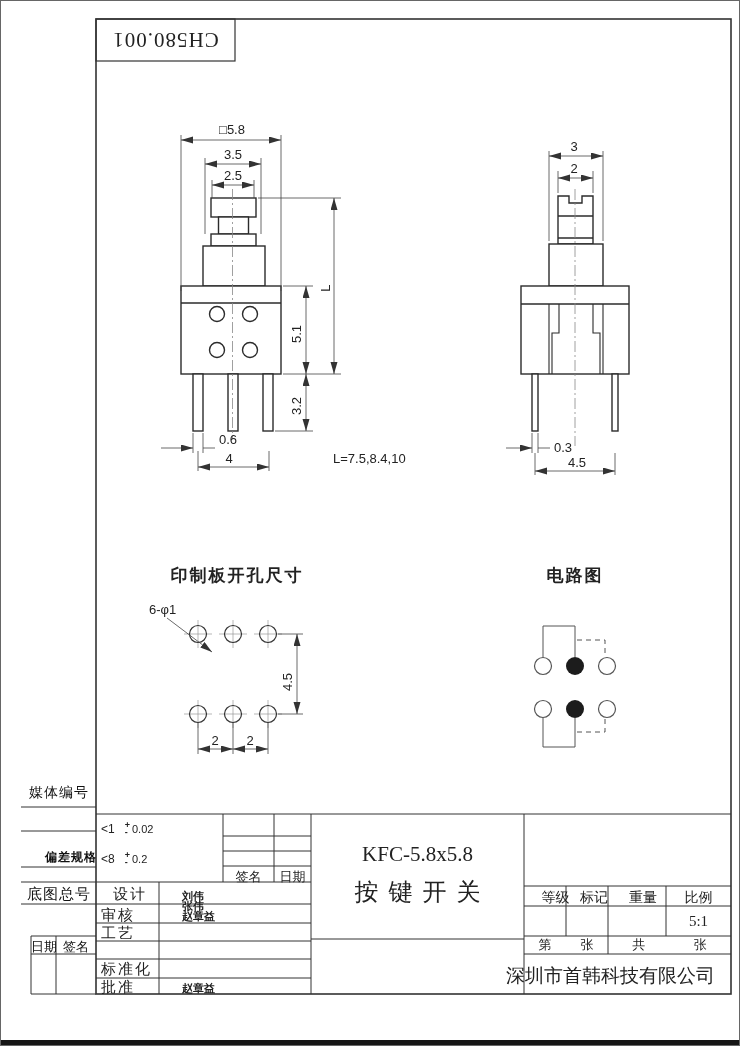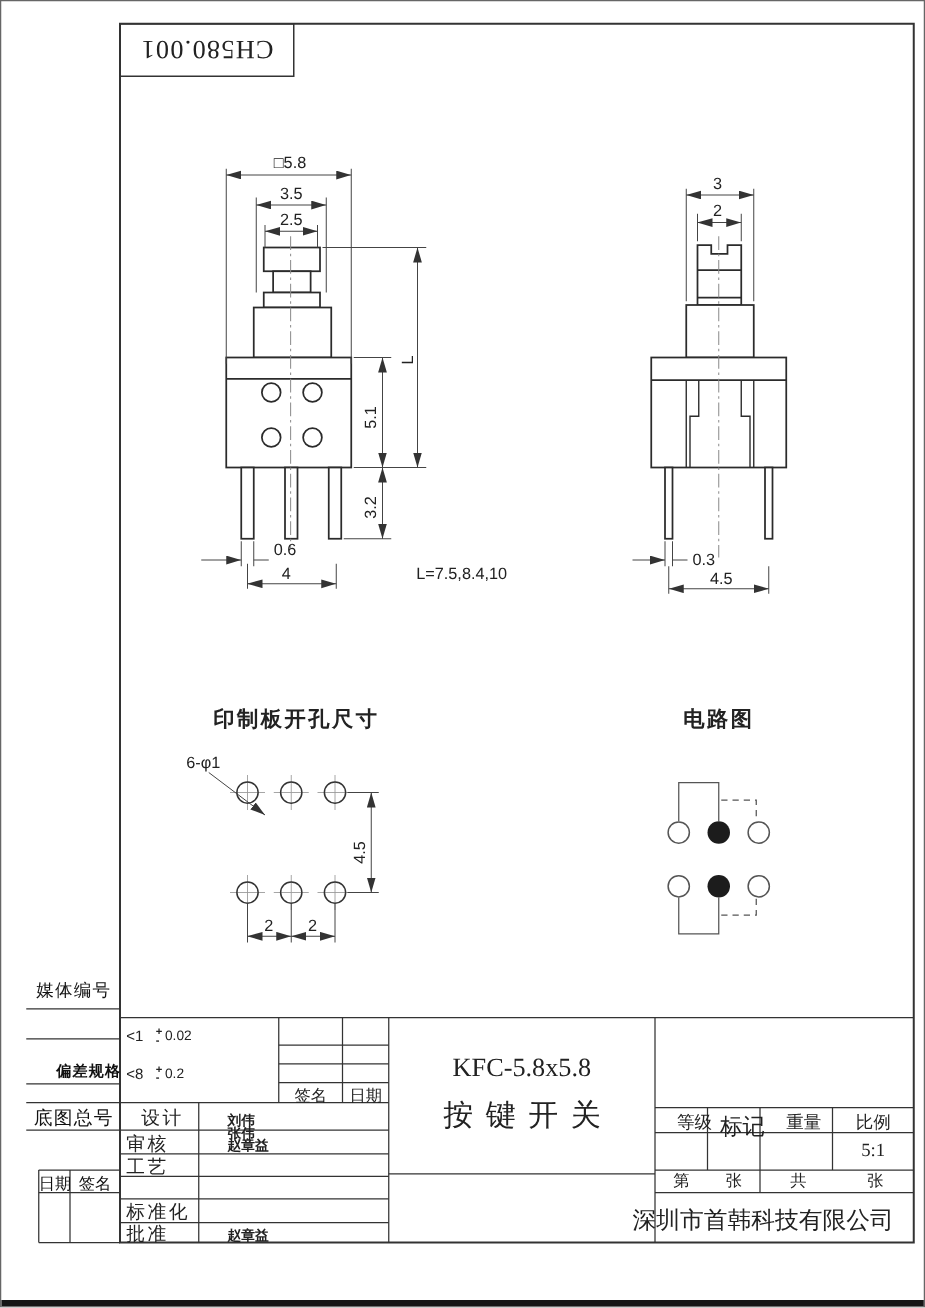--- a/index.html
+++ b/index.html
@@ -257,21 +257,21 @@
   <div class="txt ser lbl15" style="left:100px;top:923px;">工艺</div>
   <div class="txt val11" style="left:181px;top:898px;text-align:center;">张伟</div>
   <div class="txt ser lbl15" style="left:100px;top:959px;">标准化</div>
   <div class="txt ser lbl15" style="left:100px;top:977px;">批准</div>
   <div class="txt val11" style="left:181px;top:980px;">赵章益</div>
 
   <div class="txt ser ctr" style="left:310px;top:841px;width:213px;font-size:21px;">KFC-5.8x5.8</div>
   <div class="txt ser ctr" style="left:310px;top:875px;width:213px;font-size:24px;letter-spacing:10px;padding-left:10px;box-sizing:border-box;">按键开关</div>
 
   <div class="txt ser ctr" style="left:523px;top:888px;width:63px;font-size:14px;">等级</div>
-  <div class="txt ser ctr" style="left:565px;top:888px;width:56px;font-size:18px;">标记</div>
+  <div class="txt ser ctr" style="left:565px;top:888px;width:56px;font-size:14px;">标记</div>
   <div class="txt ser ctr" style="left:607px;top:888px;width:70px;font-size:14px;">重量</div>
   <div class="txt ser ctr" style="left:665px;top:888px;width:65px;font-size:14px;">比例</div>
   <div class="txt ser ctr" style="left:665px;top:912px;width:65px;font-size:15px;">5:1</div>
 
   <div class="abs pagecell ser" style="left:523px;top:936px;width:84px;height:16px;">
     <span>第</span>
     <span>张</span>
   </div>
   <div class="abs pagecell ser" style="left:607px;top:936px;width:123px;height:16px;">
     <span>共</span>

